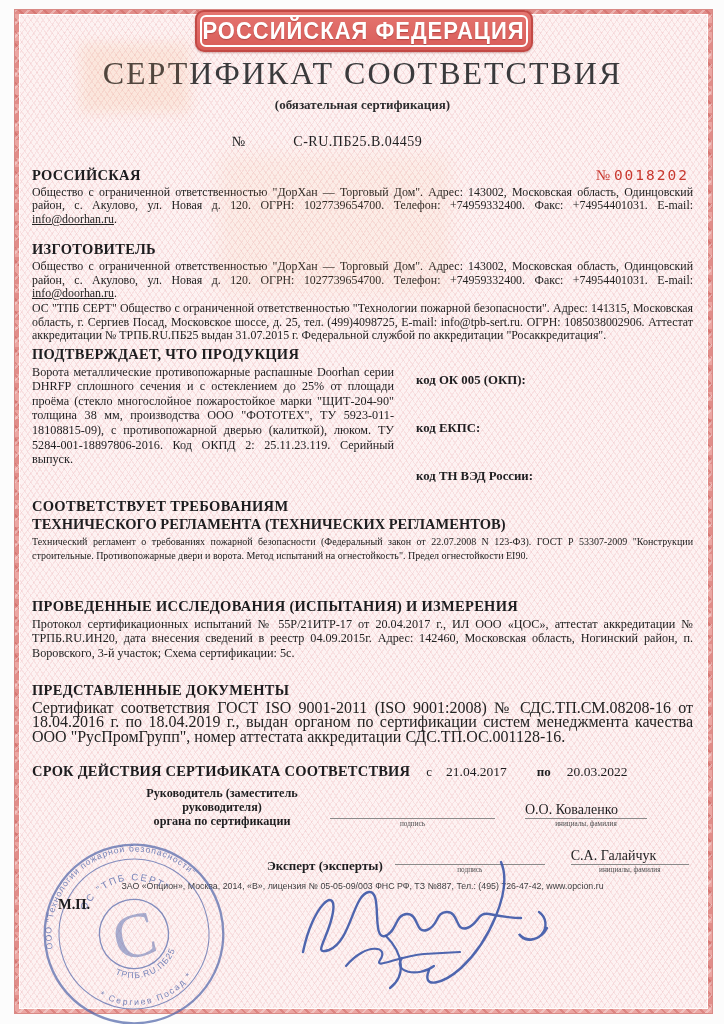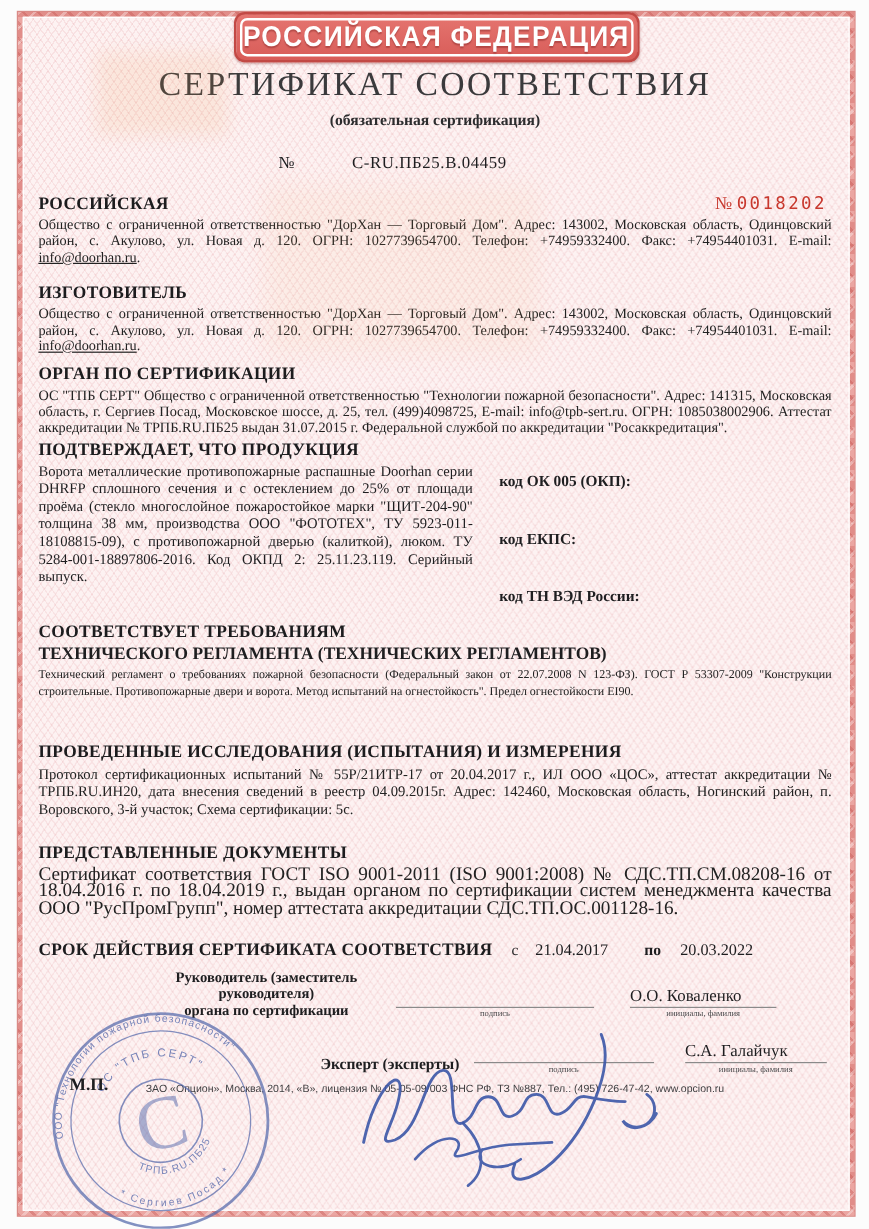--- a/index.html
+++ b/index.html
@@ -59,21 +59,21 @@
     content:""; position:absolute; inset:3px; border:2px solid #fff; border-radius:6px;
     pointer-events:none;
   }
   .banner-text {
     font-family:"Liberation Sans", sans-serif;
     font-weight:bold; font-size:22px; color:#fff; letter-spacing:1px;
     transform:scaleY(1.08); text-shadow:0 1px 1px rgba(120,30,30,.4);
   }
 
   
-  .title { margin-top:40px; text-align:center; font-size:28px; letter-spacing:2px; color:#3a3a3c; }
+  .title { margin-top:40px; text-align:center; font-size:32px; letter-spacing:2px; color:#3a3a3c; }
   .subtitle { margin-top:5px; text-align:center; font-size:13px; font-weight:bold; color:#2c2c2e; }
 
   .number-row { display:flex; margin-top:21px; font-size:14px; }
   .number-sign { margin-left:200px; }
   .number-value { margin-left:48px; letter-spacing:.5px; }
 
   
   .sec-head { font-weight:bold; font-size:14.5px; letter-spacing:.3px; color:#1c1c1e; }
   .head-row { display:flex; justify-content:space-between; align-items:baseline; margin-top:17px; }
   .form-number { font-size:15px; color:#c8382e; white-space:nowrap; margin-right:4px; }
@@ -155,21 +155,20 @@
 
       <div class="head-row">
         <span class="sec-head">РОССИЙСКАЯ</span>
         <span class="form-number"><span>№</span> <span class="digits">0018202</span></span>
       </div>
       <div class="para"><span>Общество с ограниченной ответственностью "ДорХан — Торговый Дом". Адрес: 143002, Московская область, Одинцовский район, с. Акулово, ул. Новая д. 120.  ОГРН: 1027739654700. Телефон: +74959332400. Факс: +74954401031. E-mail: </span><span class="email">info@doorhan.ru</span><span>.</span></div>
 
       <div class="sec-head mt-sec">ИЗГОТОВИТЕЛЬ</div>
       <div class="para"><span>Общество с ограниченной ответственностью "ДорХан — Торговый Дом". Адрес: 143002, Московская область, Одинцовский район, с. Акулово, ул. Новая д. 120.  ОГРН: 1027739654700. Телефон: +74959332400. Факс: +74954401031. E-mail: </span><span class="email">info@doorhan.ru</span><span>.</span></div>
 
-      <div class="sec-head" style="margin-top:9px;">ОРГАН ПО СЕРТИФИКАЦИИ</div>
       <div class="para">ОС "ТПБ СЕРТ" Общество с ограниченной ответственностью "Технологии пожарной безопасности". Адрес: 141315, Московская область, г. Сергиев Посад, Московское шоссе, д. 25, тел. (499)4098725, E-mail: info@tpb-sert.ru. ОГРН: 1085038002906. Аттестат аккредитации № ТРПБ.RU.ПБ25 выдан 31.07.2015 г. Федеральной службой по аккредитации "Росаккредитация".</div>
 
       <div class="sec-head" style="margin-top:3px;">ПОДТВЕРЖДАЕТ, ЧТО ПРОДУКЦИЯ</div>
       <div class="product-wrap">
         <div class="product-left">Ворота металлические противопожарные распашные Doorhan серии DHRFP сплошного сечения и с остеклением до 25% от площади проёма (стекло многослойное пожаростойкое марки "ЩИТ-204-90" толщина 38 мм, производства ООО "ФОТОТЕХ", ТУ 5923-011-18108815-09), с противопожарной дверью (калиткой), люком. ТУ 5284-001-18897806-2016. Код ОКПД 2: 25.11.23.119. Серийный выпуск.</div>
         <div class="product-codes">
           <div class="code-label">код ОК 005 (ОКП):</div>
           <div class="code-label">код ЕКПС:</div>
           <div class="code-label">код ТН ВЭД России:</div>
         </div>

